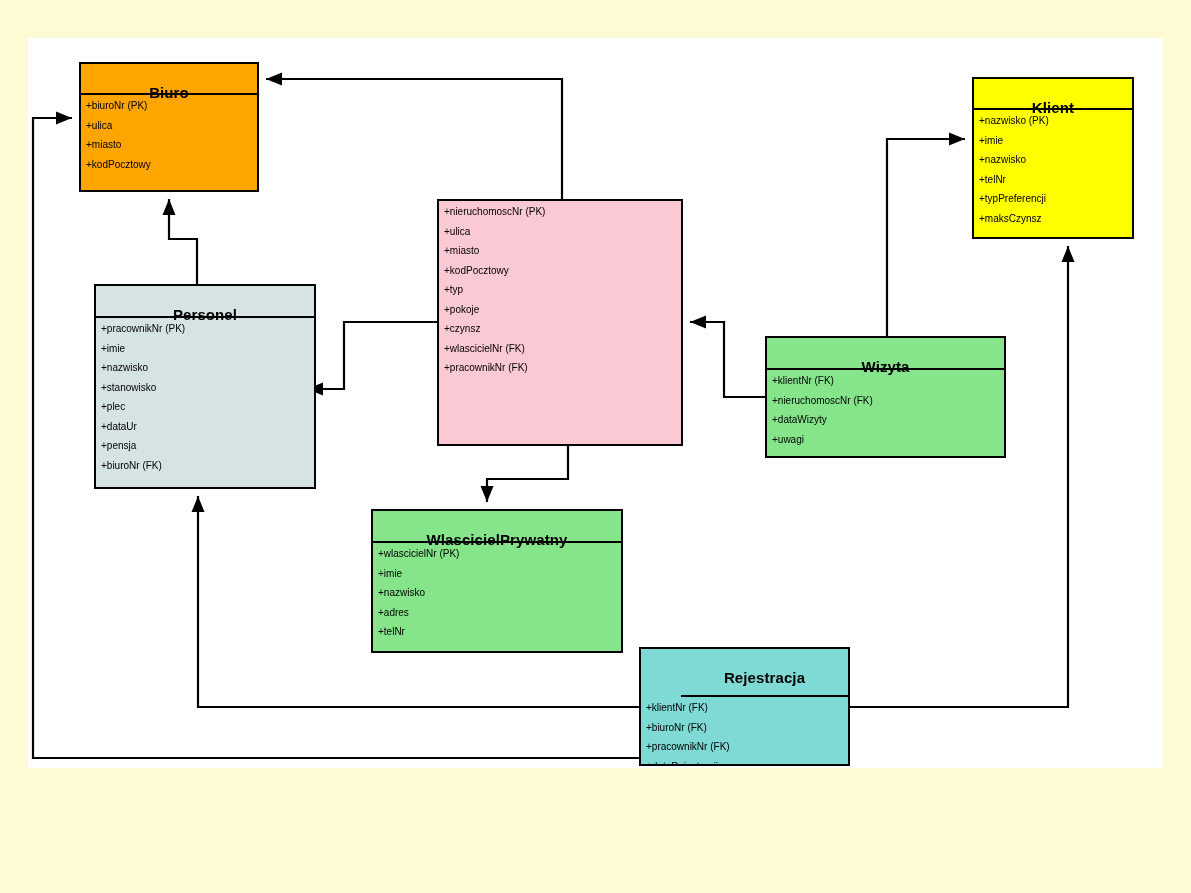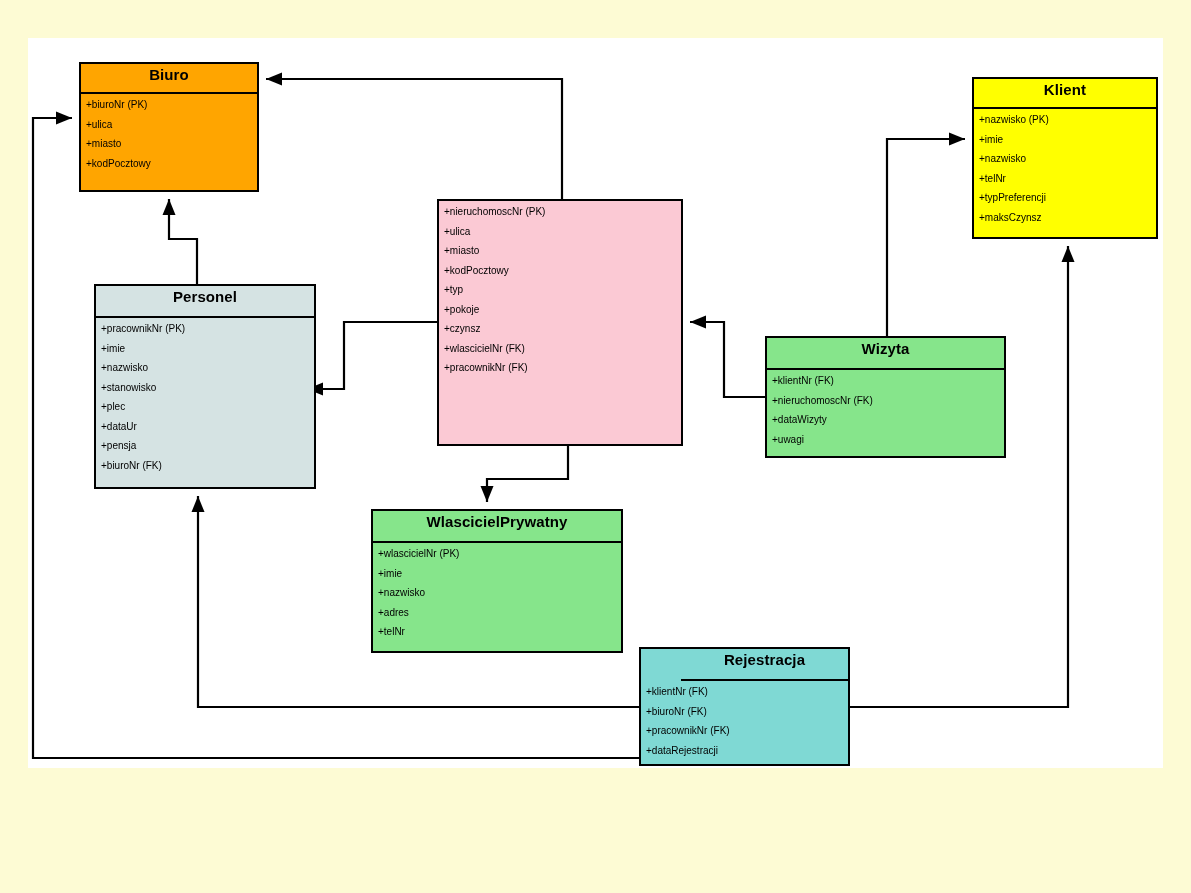--- a/index.html
+++ b/index.html
@@ -47,21 +47,21 @@
     overflow: hidden;
   }
   .entity-title {
     font-size: 15px;
     font-weight: bold;
     color: #000000;
     text-align: center;
     border-bottom: 2px solid #000000;
     box-sizing: border-box;
     line-height: 1;
-    padding: 3px 0 8px 0;
+    padding: 21px 0 8px 0;
     letter-spacing: 0.1px;
   }
   .entity-attrs {
     padding: 6px 0 0 0;
     box-sizing: border-box;
   }
   .attr {
     font-size: 10px;
     color: #000000;
     line-height: 1;
@@ -116,21 +116,21 @@
   <div id="entities-layer">
       <div class="entity" style="left: 79px; top: 62px; width: 180px; height: 130px; background: rgb(255, 165, 0);">
         <div class="entity-title" style="height: 30px;">Biuro</div>
         <div class="entity-attrs">
           <div class="attr">+biuroNr (PK)</div>
           <div class="attr">+ulica</div>
           <div class="attr">+miasto</div>
           <div class="attr">+kodPocztowy</div>
         </div>
       </div>
-      <div class="entity" style="left: 972px; top: 77px; width: 186px; height: 162px; background: rgb(255, 255, 0);">
+      <div class="entity" style="left: 972px; top: 77px; width: 162px; height: 162px; background: rgb(255, 255, 0);">
         <div class="entity-title" style="height: 30px;">Klient</div>
         <div class="entity-attrs">
           <div class="attr">+nazwisko (PK)</div>
           <div class="attr">+imie</div>
           <div class="attr">+nazwisko</div>
           <div class="attr">+telNr</div>
           <div class="attr">+typPreferencji</div>
           <div class="attr">+maksCzynsz</div>
         </div>
       </div>
@@ -173,21 +173,21 @@
         <div class="entity-title" style="height: 32px;">WlascicielPrywatny</div>
         <div class="entity-attrs">
           <div class="attr">+wlascicielNr (PK)</div>
           <div class="attr">+imie</div>
           <div class="attr">+nazwisko</div>
           <div class="attr">+adres</div>
           <div class="attr">+telNr</div>
         </div>
       </div>
       <div class="entity" style="left: 639px; top: 647px; width: 211px; height: 119px; background: rgb(127, 217, 212);">
-        <div class="entity-title" style="height: 32px; margin-left: 40px;">Rejestracja</div>
+        <div class="entity-title" style="height: 48px; margin-left: 40px;">Rejestracja</div>
         <div class="entity-attrs">
           <div class="attr">+klientNr (FK)</div>
           <div class="attr">+biuroNr (FK)</div>
           <div class="attr">+pracownikNr (FK)</div>
           <div class="attr">+dataRejestracji</div>
         </div>
       </div>
     </div>
 </div>
 

